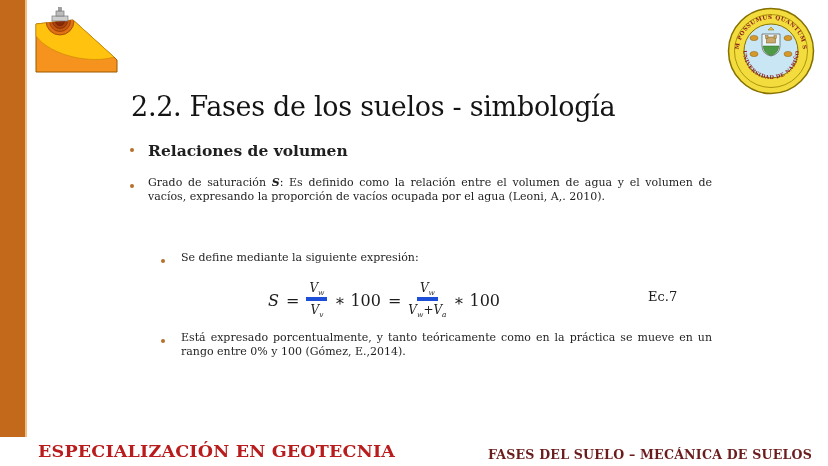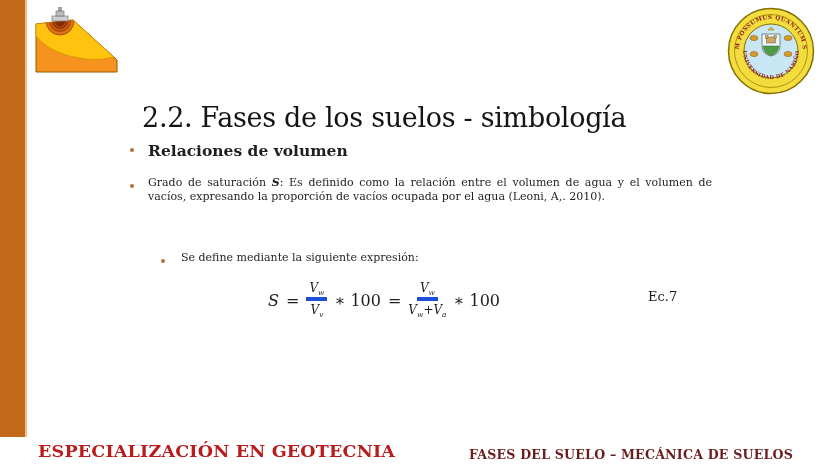--- a/index.html
+++ b/index.html
@@ -53,21 +53,21 @@
   .frac .num { border-bottom:4px solid #1d4ed8; padding:0 3px 1px; }
   .frac .den { padding-top:3px; }
   .eq-label { position:absolute; left:648px; top:289px; font-size:13px; color:#1c1c1c; }
 
   
   .footer-left {
     position:absolute; left:38px; top:441px; font-size:17.5px; font-weight:700;
     color:#b91c1c; letter-spacing:0.2px;
   }
   .footer-right {
-    position:absolute; right:35px; top:447px; font-size:12.6px; font-weight:700;
+    position:absolute; right:16px; top:447px; font-size:12.6px; font-weight:700;
     color:#6b1d1d; letter-spacing:0.2px;
   }
 </style>
 </head>
 <body>
 
 <div class="slide">
 
   <div class="left-bar"></div>
 
@@ -113,21 +113,21 @@
       <rect x="47" y="28.5" width="2.5" height="3" fill="#caa86a" stroke="#7a5a20" stroke-width="0.4"></rect>
       <path d="M36,39 h16 q-1,8 -8,9.5 q-7,-1.5 -8,-9.5 z" fill="#4f9a46" stroke="#2f6b2a" stroke-width="0.5"></path>
       <path d="M41,23 l3,-3 l3,3 z" fill="#e8c23a" stroke="#8a6a00" stroke-width="0.5"></path>
       <ellipse cx="27" cy="31" rx="4" ry="2.6" fill="#d59a2b" stroke="#8a5c10" stroke-width="0.5"></ellipse>
       <ellipse cx="61" cy="31" rx="4" ry="2.6" fill="#d59a2b" stroke="#8a5c10" stroke-width="0.5"></ellipse>
       <ellipse cx="27" cy="47" rx="4" ry="2.6" fill="#d59a2b" stroke="#8a5c10" stroke-width="0.5"></ellipse>
       <ellipse cx="61" cy="47" rx="4" ry="2.6" fill="#d59a2b" stroke="#8a5c10" stroke-width="0.5"></ellipse>
     </g>
   </svg>
 
-  <h1 class="title" style="margin:15px;">2.2. Fases de los suelos - simbología</h1>
+  <h1 class="title" style="margin:4px;">2.2. Fases de los suelos - simbología</h1>
 
   <div class="bullet b1">
     <span class="dot"></span>
     <span>Relaciones de volumen</span>
   </div>
 
   <div class="bullet b2">
     <span class="dot"></span>
     <span>Grado de saturación </span><span class="sym">S</span><span>: Es definido como la relación entre el volumen de agua y el volumen de vacíos, expresando la proporción de vacíos ocupada por el agua (Leoni, A,. 2010).</span>
   </div>
@@ -147,17 +147,21 @@
     <span>∗ 100</span>
     <span>=</span>
     <span class="frac">
       <span class="num"><span class="var">V</span><sub>w</sub></span>
       <span class="den"><span class="var">V</span><sub>w</sub><span>+</span><span class="var">V</span><sub>a</sub></span>
     </span>
     <span>∗ 100</span>
   </div>
   <div class="eq-label">Ec.7</div>
 
+  <div class="bullet b4">
+    <span class="dot"></span>
+    <span>Está expresado porcentualmente, y tanto teóricamente como en la práctica se mueve en un rango entre 0% y 100 (Gómez, E.,2014).</span>
+  </div>
 
   <div class="footer-left">ESPECIALIZACIÓN EN GEOTECNIA</div>
   <div class="footer-right">FASES DEL SUELO – MECÁNICA DE SUELOS</div>
 
 </div>
 
 </body></html>

